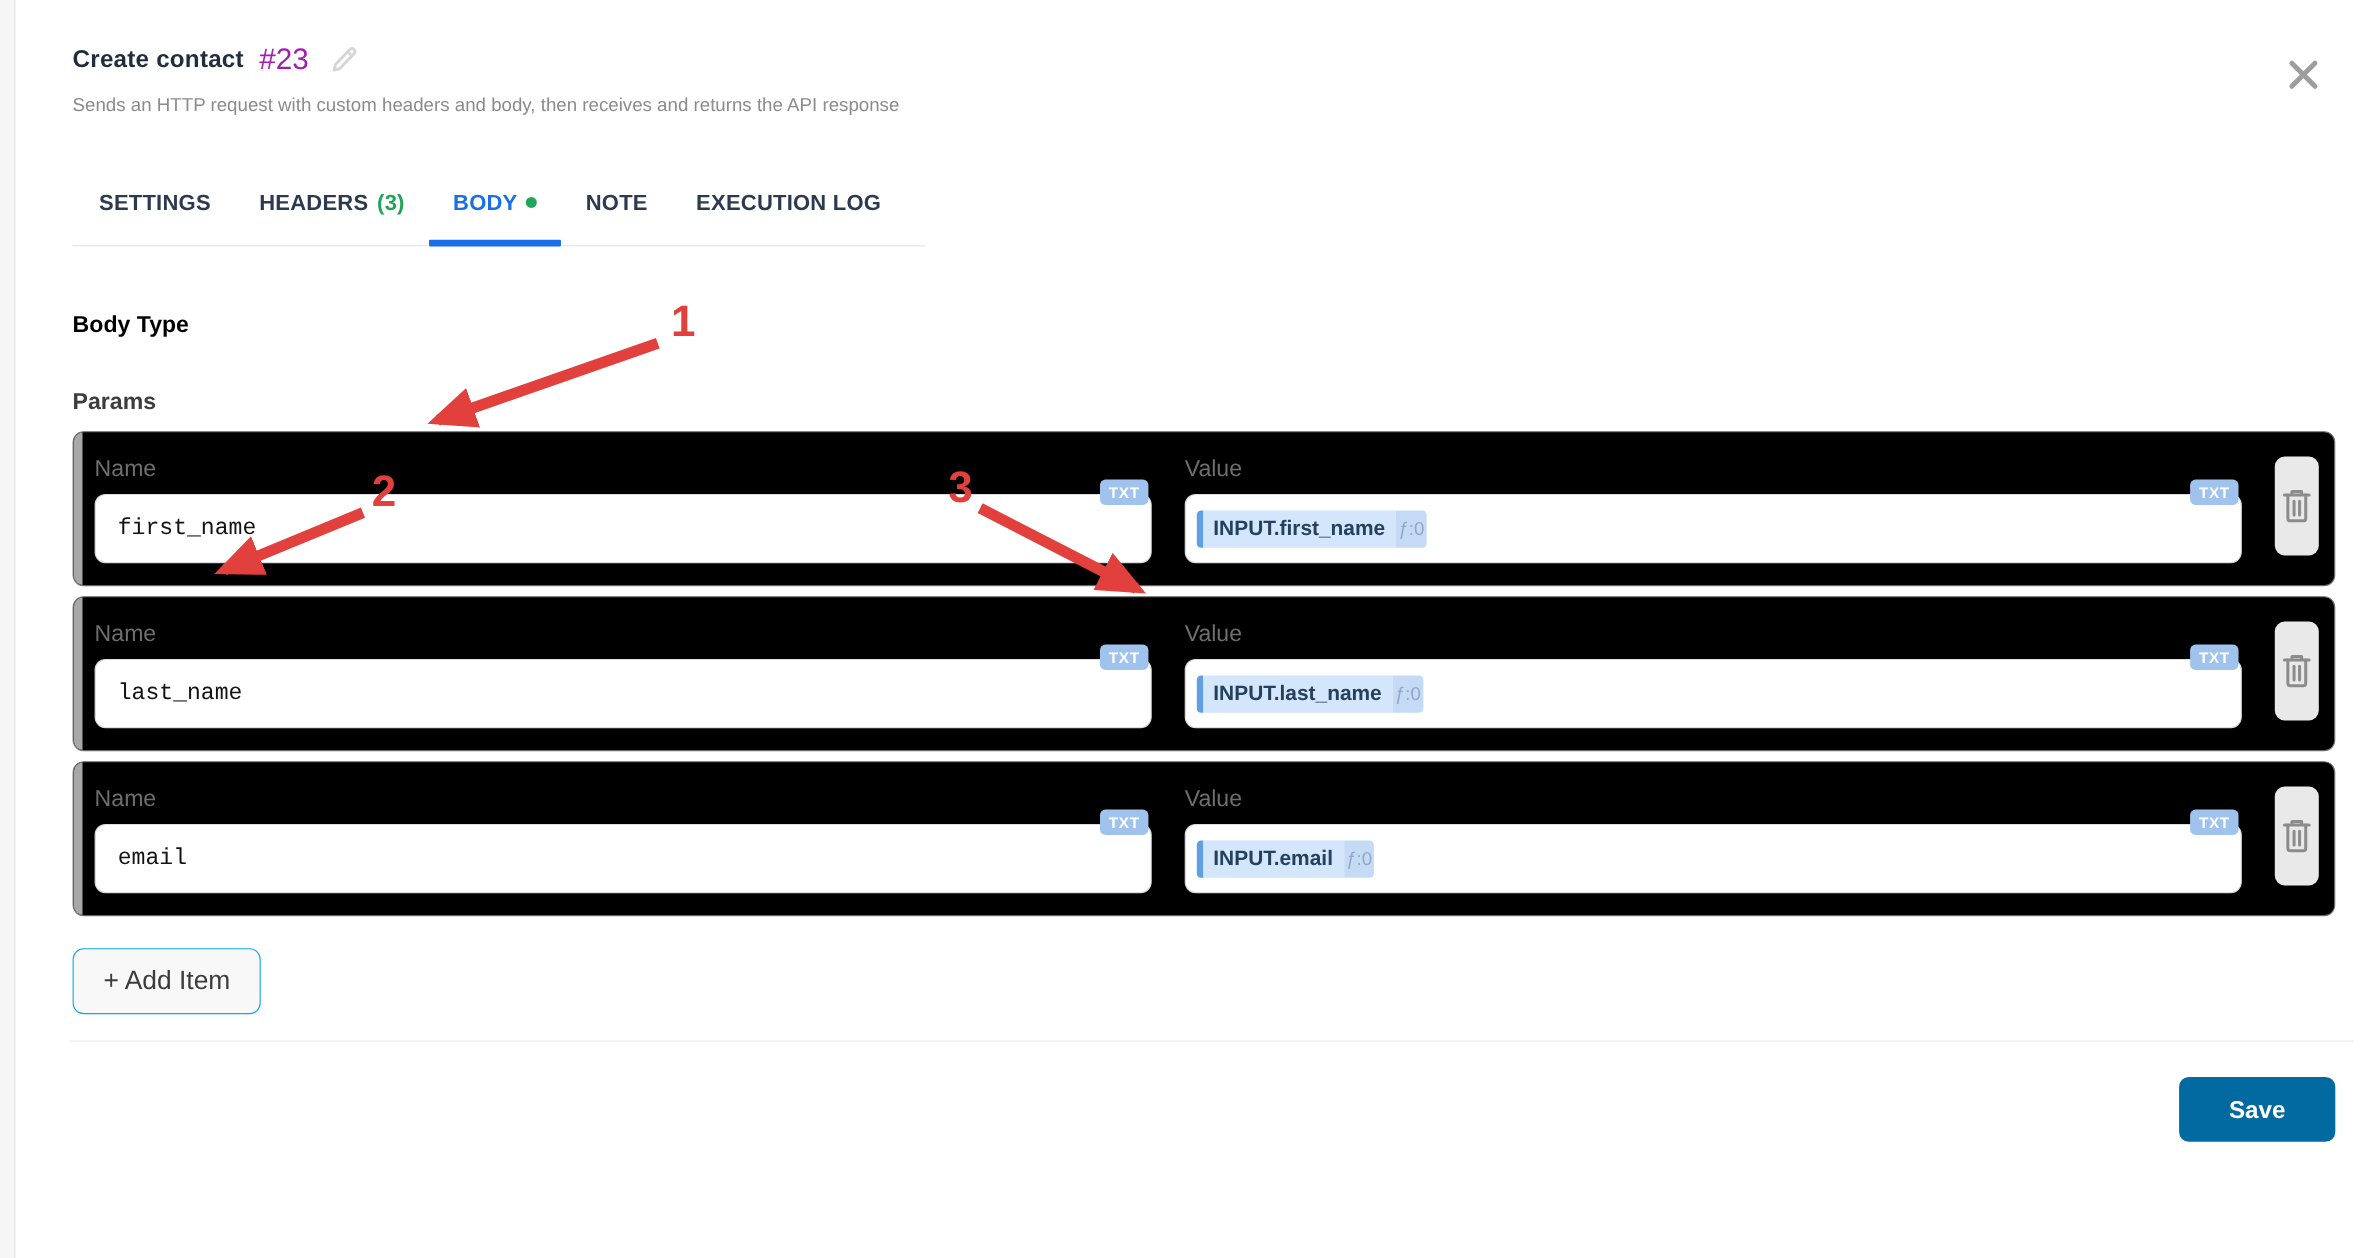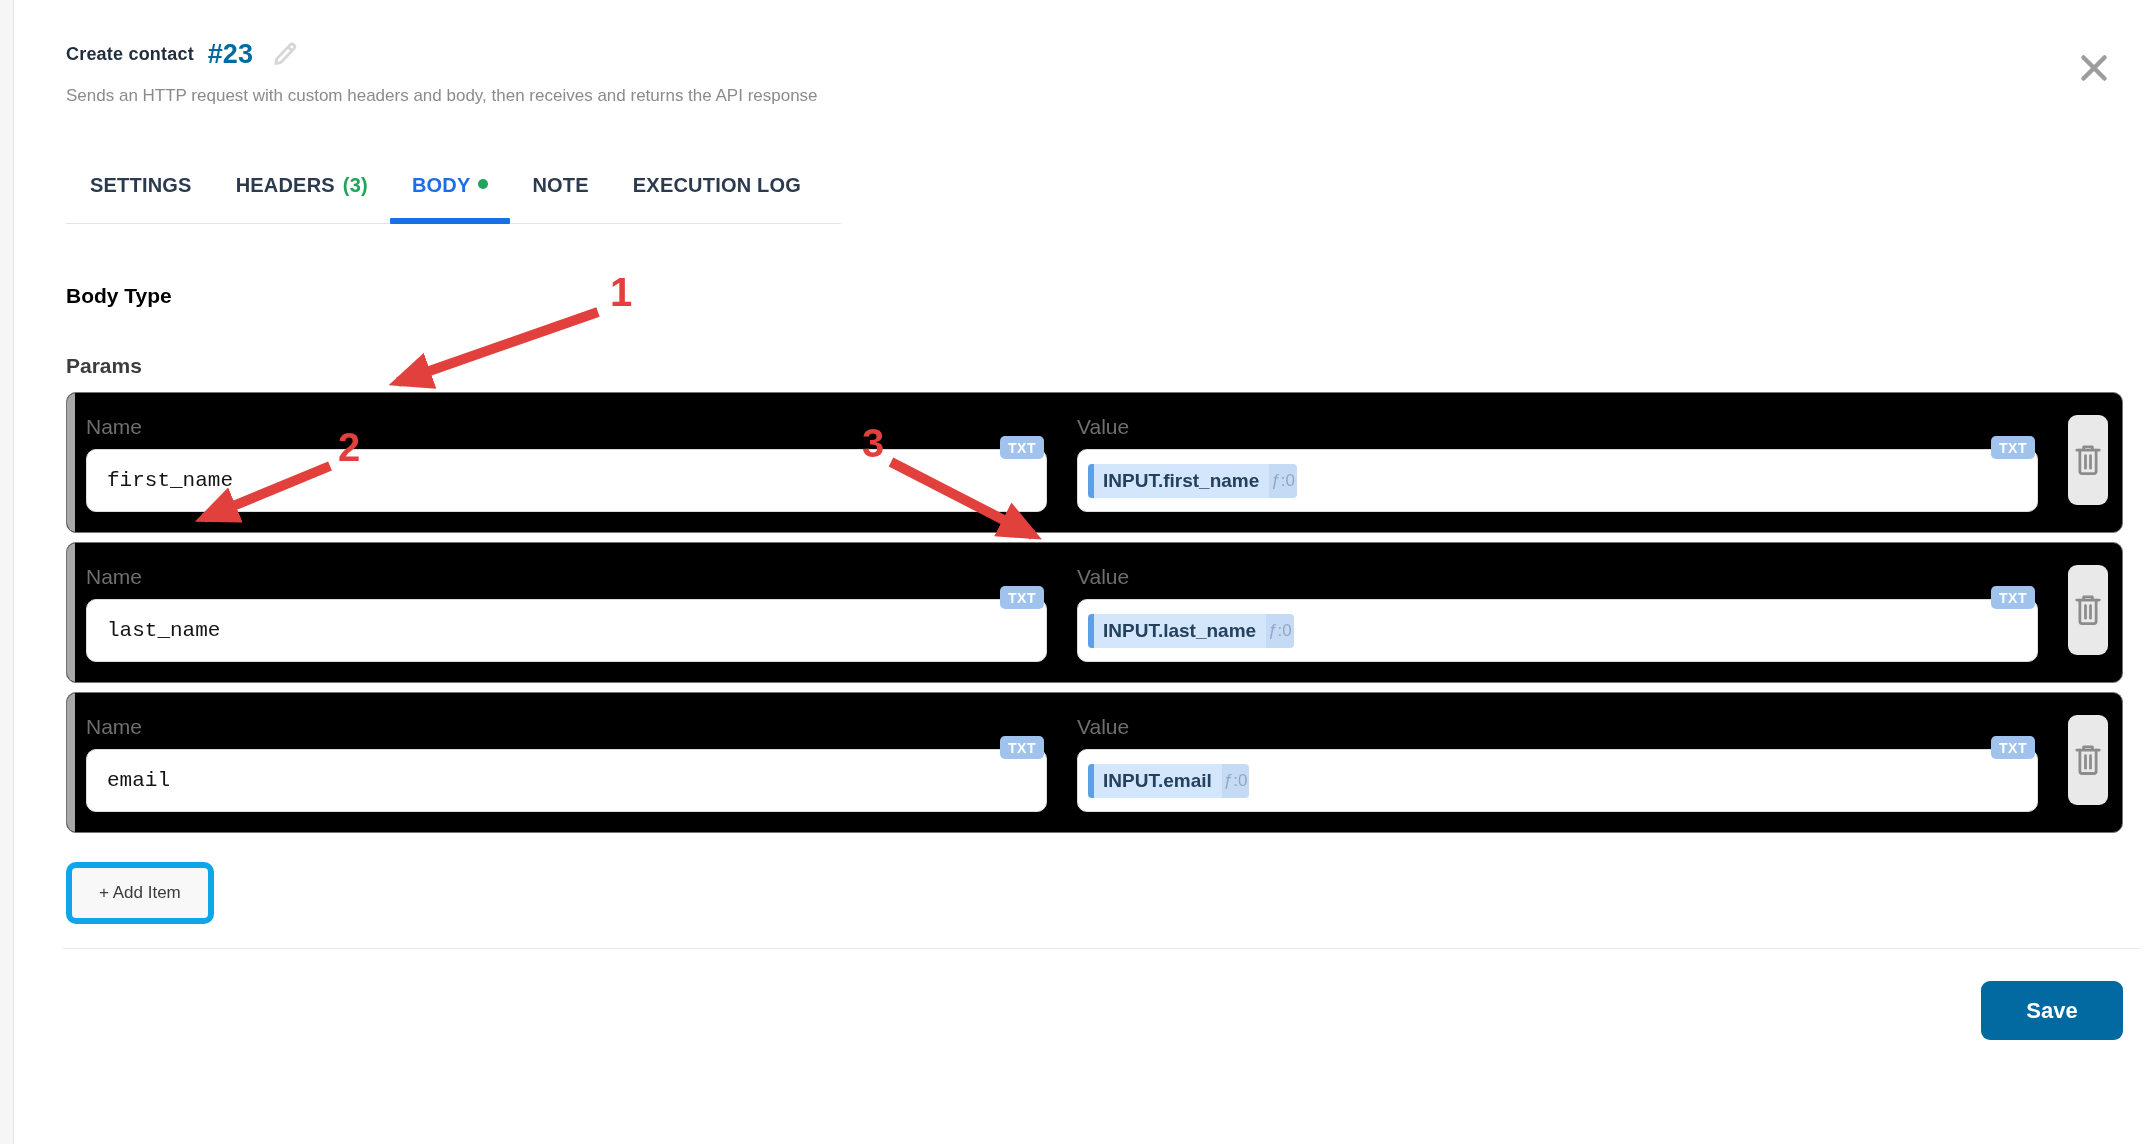--- a/index.html
+++ b/index.html
@@ -12,22 +12,22 @@
   .left-strip {
     position:absolute; left:0; top:0; width:14px; height:100%;
     background:#f6f6f6; border-right:1px solid #e5e5e5;
   }
   .modal {
     position:absolute; left:15px; top:0; right:0; bottom:0;
     background:#fff; padding:38px 33px 0 51px;
   }
   
   .title-row { display:flex; align-items:center; gap:14px; }
-  .title { font-size:18px; font-weight:700; color:#1f2d3d; letter-spacing:.2px; }
-  .action-id { font-size:27px; font-weight:700; color:#0369a1; }
+  .title { font-size:22px; font-weight:700; color:#1f2d3d; letter-spacing:.2px; }
+  .action-id { font-size:27px; font-weight:400; color:#a21caf; }
   .pencil-btn { background:none; border:none; cursor:pointer; display:flex; margin-left:2px; }
   .close-btn {
     position:absolute; right:40px; top:46px; width:44px; height:44px;
     background:none; border:none; cursor:pointer; display:flex; align-items:center; justify-content:center;
   }
   .subtitle { margin-top:16px; font-size:17px; color:#8b8b8b; }
   
   .tabs {
     display:flex; margin-top:50px; width:fit-content;
     border-bottom:1px solid #e4e4e4; padding-right:18px;
@@ -94,22 +94,22 @@
     display:flex; align-items:center; padding:0 2px; border-radius:0 4px 4px 0;
   }
   .trash-col { flex:0 0 40px; display:flex; }
   .trash-btn {
     width:40px; height:90px; background:#e9e9e9; border:none; border-radius:9px;
     cursor:pointer; display:flex; align-items:center; justify-content:center;
   }
   
   .add-item-btn {
     margin-top:20px; display:inline-block; padding:15px 27px;
-    background:#f8f8f8; border:6px solid #0ea5e9; border-radius:10px;
-    font-family:"Liberation Sans", sans-serif; font-size:17px; color:#3c3c3c; cursor:pointer;
+    background:#f8f8f8; border:1px solid #0ea5e9; border-radius:10px;
+    font-family:"Liberation Sans", sans-serif; font-size:24px; color:#3c3c3c; cursor:pointer;
   }
   .divider { margin:24px -17px 0 -3px; border:none; border-top:1px solid #e8e8e8; height:0; }
   .footer { display:flex; justify-content:flex-end; margin-top:32px; }
   .save-btn {
     width:142px; height:59px; background:#0369a1; color:#fff; border:none;
     border-radius:9px; font-family:"Liberation Sans", sans-serif;
     font-size:22px; font-weight:700; cursor:pointer;
   }
   
   .anno-layer { position:absolute; left:0; top:0; width:2156px; height:1144px; pointer-events:none; z-index:6; }

